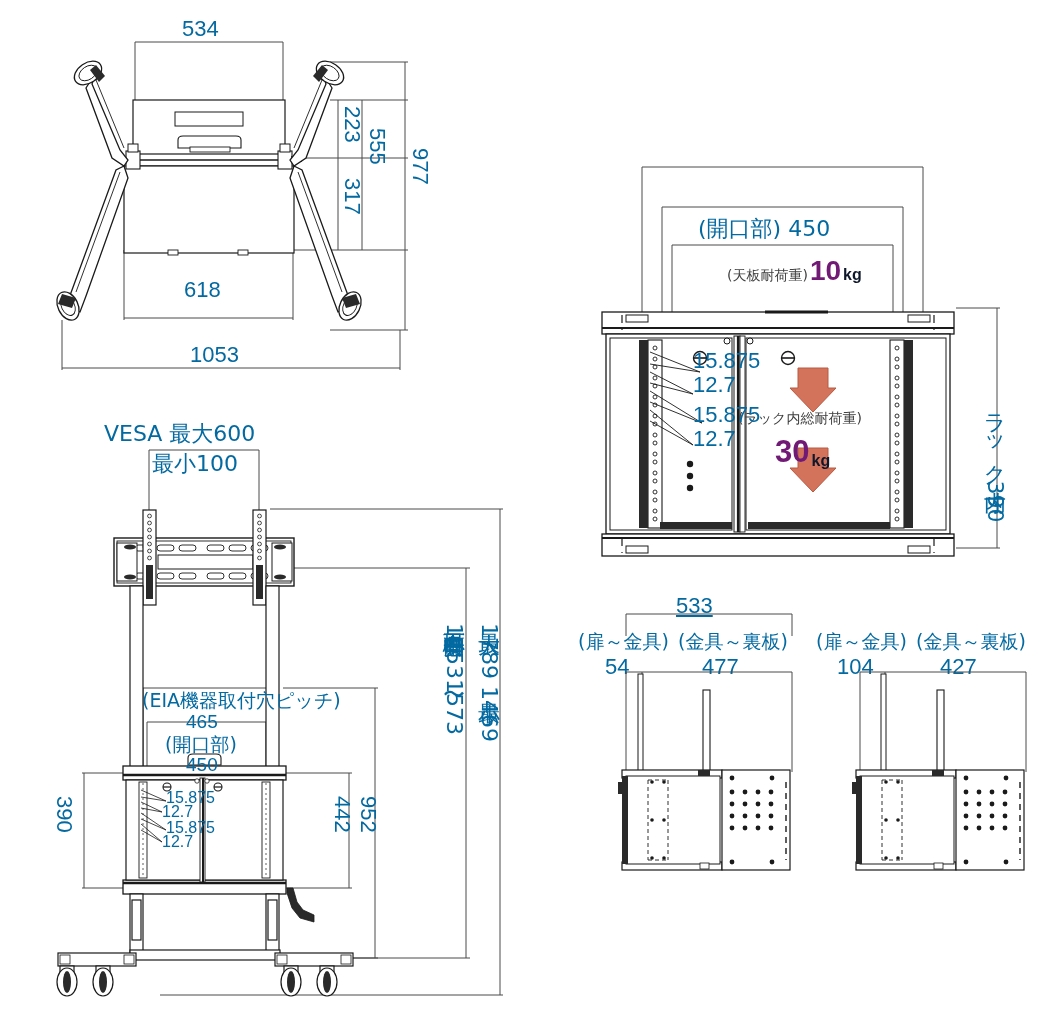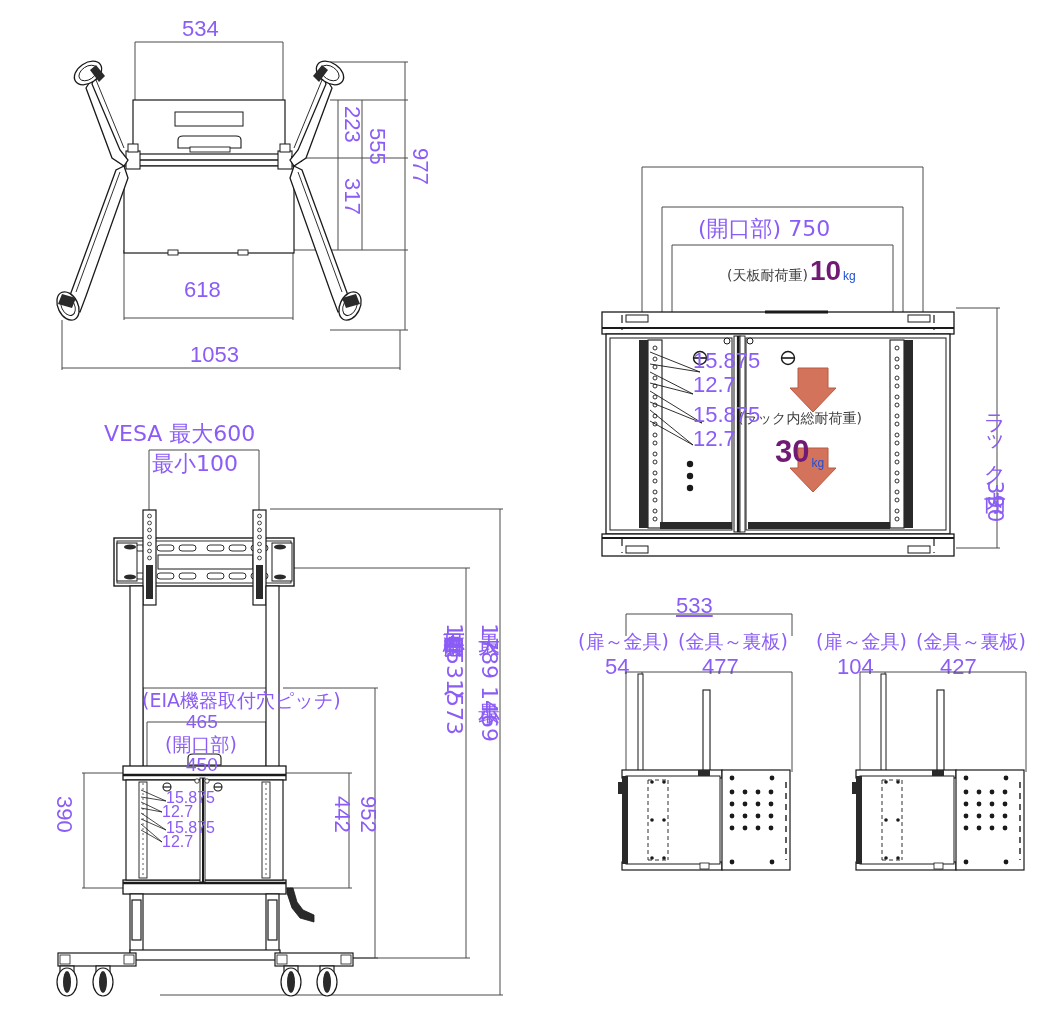--- a/index.html
+++ b/index.html
@@ -4,30 +4,30 @@
 <style>
   html,body{margin:0;padding:0;background:#ffffff;}
   body{
     width:1059px;height:1012px;position:relative;overflow:hidden;
     font-family:"Liberation Sans","DejaVu Sans",sans-serif;
     color:#1a1a1a;
   }
   .stage{position:absolute;left:0;top:0;width:1059px;height:1012px;}
   .abs{position:absolute;}
   svg{display:block;overflow:visible;}
-  .dimtxt{font-size:22px;letter-spacing:0px;color:#8b5cf6;white-space:nowrap;line-height:1;}
+  .dimtxt{font-size:22px;letter-spacing:0px;color:#0369a1;white-space:nowrap;line-height:1;}
   .dimtxt.sm{font-size:19px;}
   .dimtxt.xs{font-size:16px;}
   .jp{font-family:"DejaVu Sans","Liberation Sans",sans-serif;}
   .vert{writing-mode:vertical-rl;text-orientation:mixed;}
   .title{font-size:30px;letter-spacing:2px;}
   .subt{font-size:23px;}
   .redlbl{font-size:14px;color:#404040;white-space:nowrap;}
   .kgbig{font-size:28px;font-weight:bold;color:#701a75;}
-  .kgsm{font-size:12px;font-weight:normal;color:#1d4ed8;}
+  .kgsm{font-size:16px;font-weight:bold;color:#0f172a;}
   .row{display:flex;align-items:baseline;}
 </style>
 </head>
 <body>
 
 <div class="stage">
 
   <svg class="abs" style="left:0;top:0;" width="470" height="400">
     <g fill="none" stroke="#1a1a1a" stroke-width="1.2">
 
@@ -278,21 +278,21 @@
         <circle cx="130" cy="316" r="3.2"></circle>
         <circle cx="130" cy="328" r="3.2"></circle>
       </g>
 
       <path d="M238 208 L268 208 L268 228 L276 228 L253 252 L230 228 L238 228 Z" fill="#d4735c" stroke="#b85a42" stroke-width="1"></path>
 
       <path d="M238 288 L268 288 L268 308 L276 308 L253 332 L230 308 L238 308 Z" fill="#d4735c" stroke="#b85a42" stroke-width="1"></path>
     </g>
   </svg>
 
-  <div class="abs jp dimtxt" style="left:698px;top:218px;">(開口部) 750</div>
+  <div class="abs jp dimtxt" style="left:698px;top:218px;">(開口部) 450</div>
 
   <div class="abs row" style="left:727px;top:255px;align-items:baseline;">
     <span class="jp redlbl">(天板耐荷重)</span>
     <span class="kgbig" style="margin-left:2px;">10</span>
     <span class="kgsm" style="margin-left:2px;">kg</span>
   </div>
 
   <div class="abs jp redlbl" style="left:738px;top:410px;">(ラック内総耐荷重)</div>
   <div class="abs row" style="left:775px;top:434px;align-items:flex-end;">
     <span class="kgbig" style="font-size:31px;">30</span>

